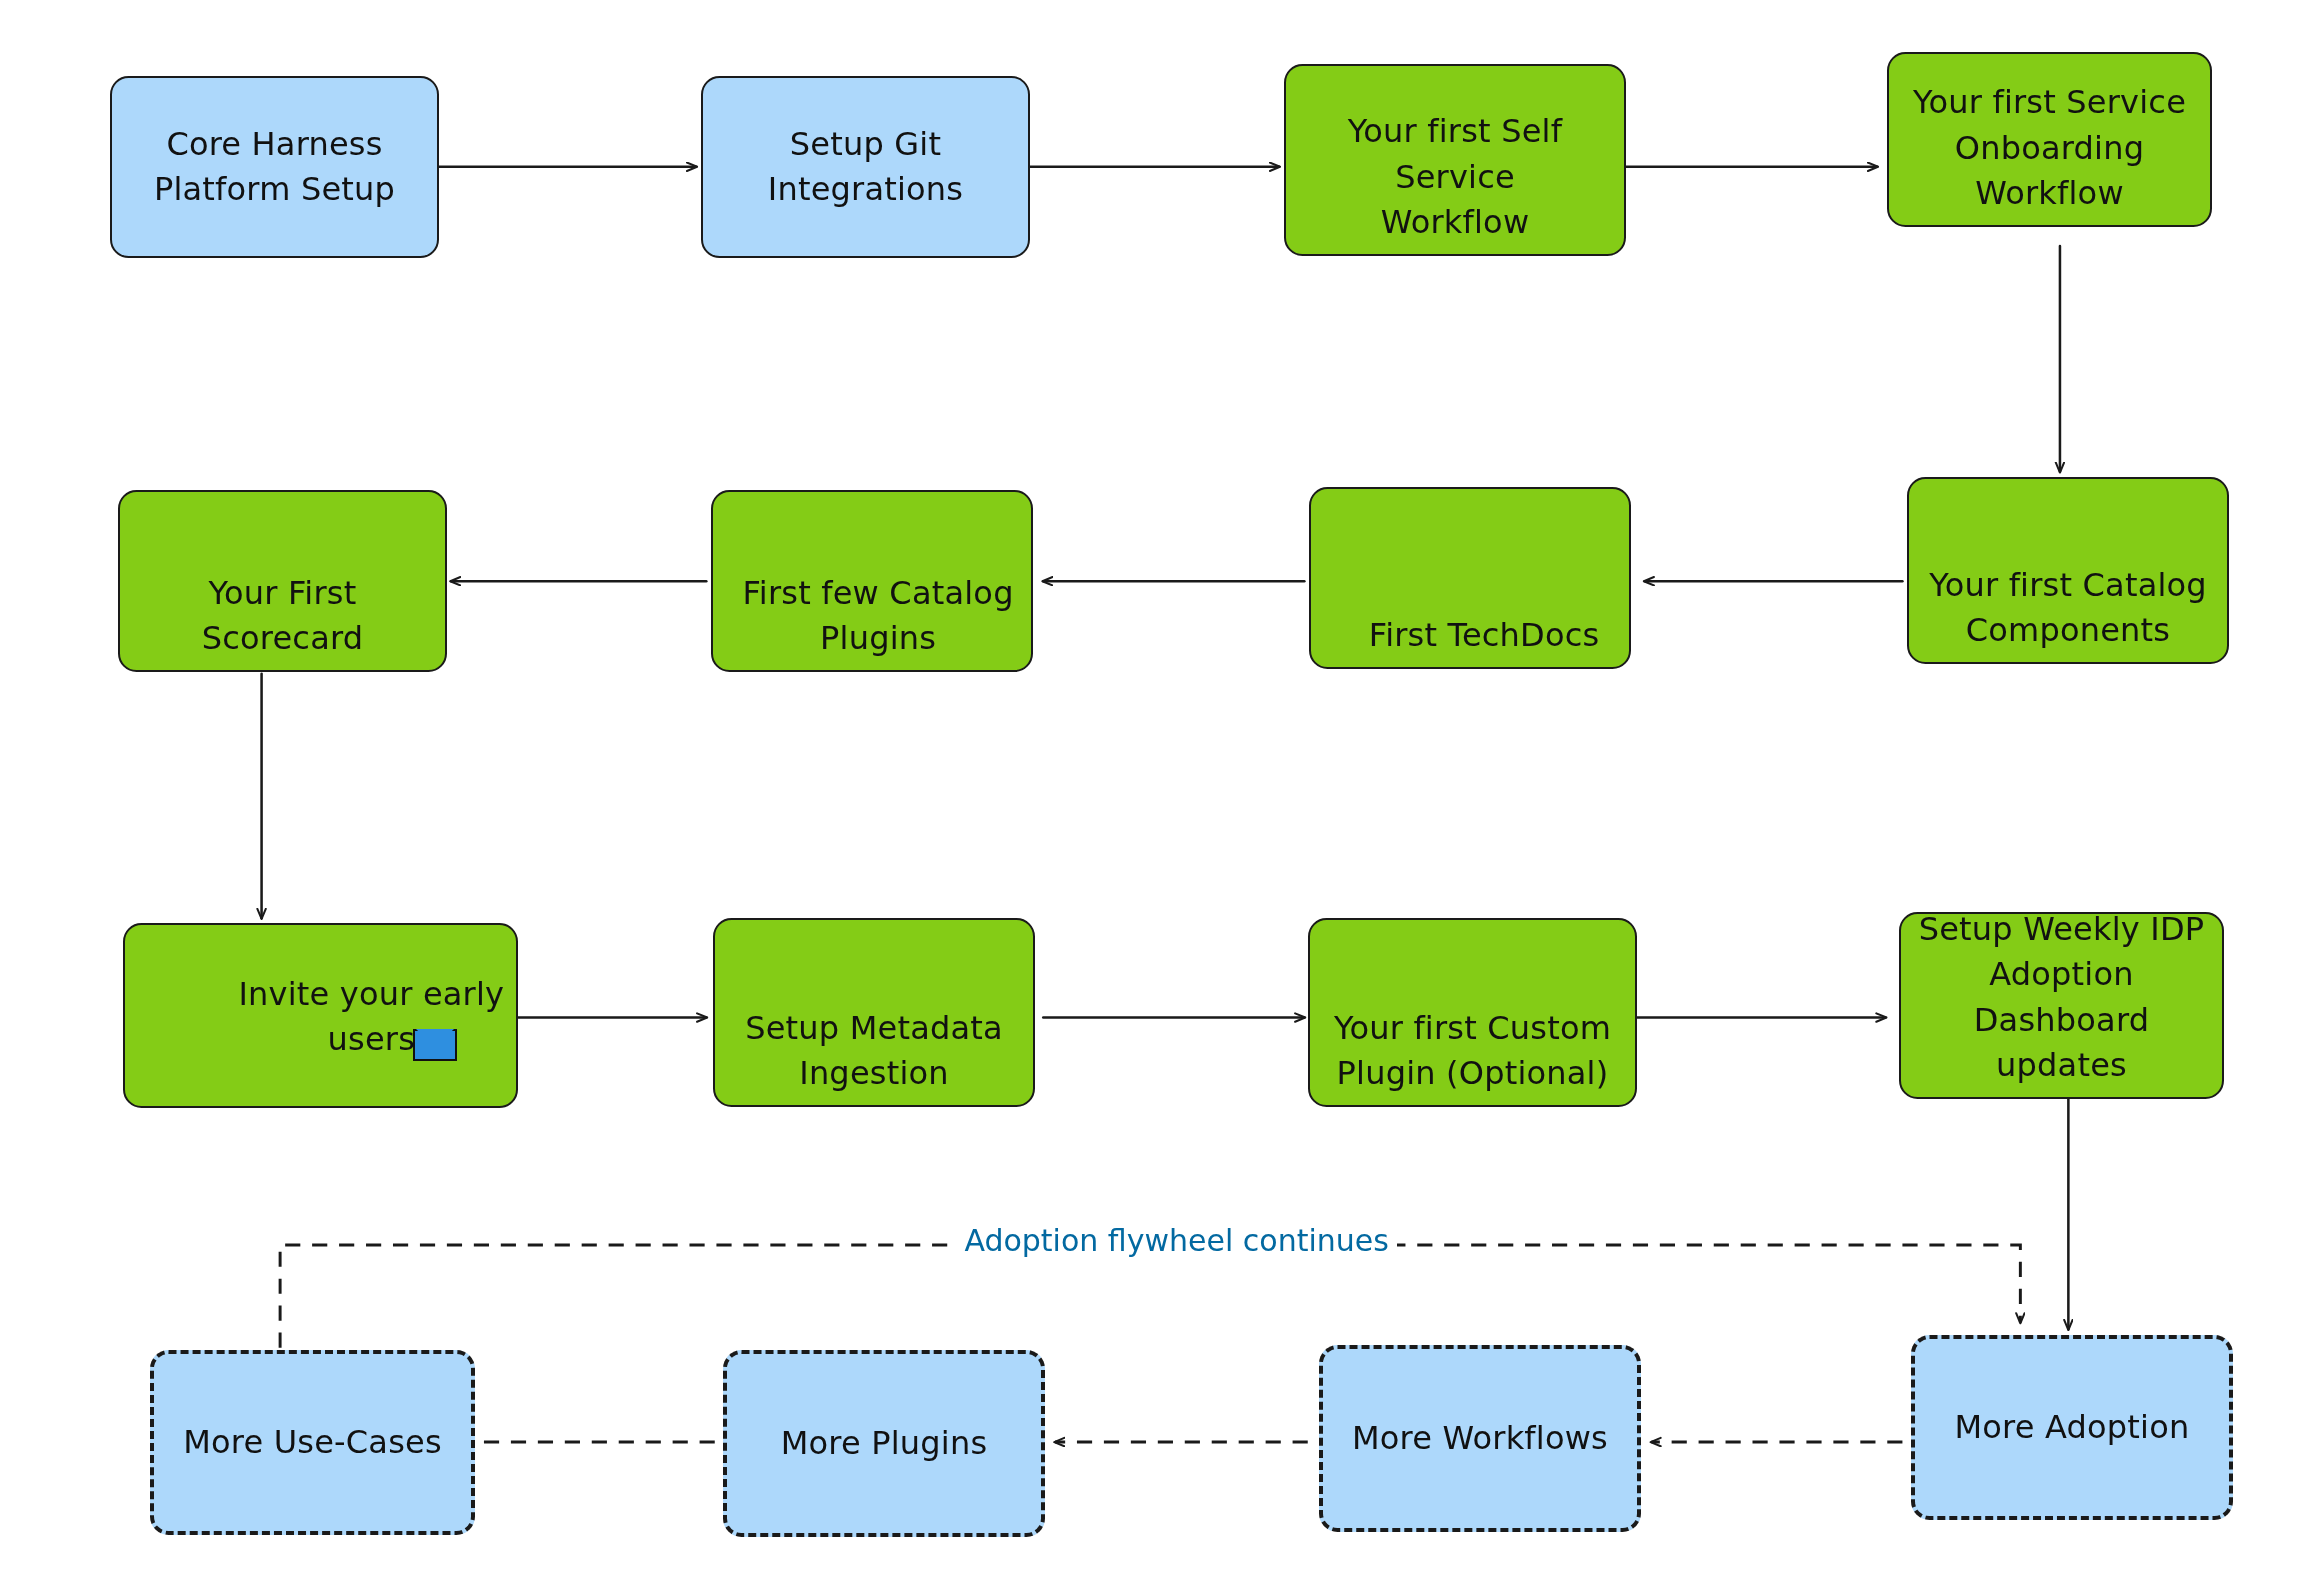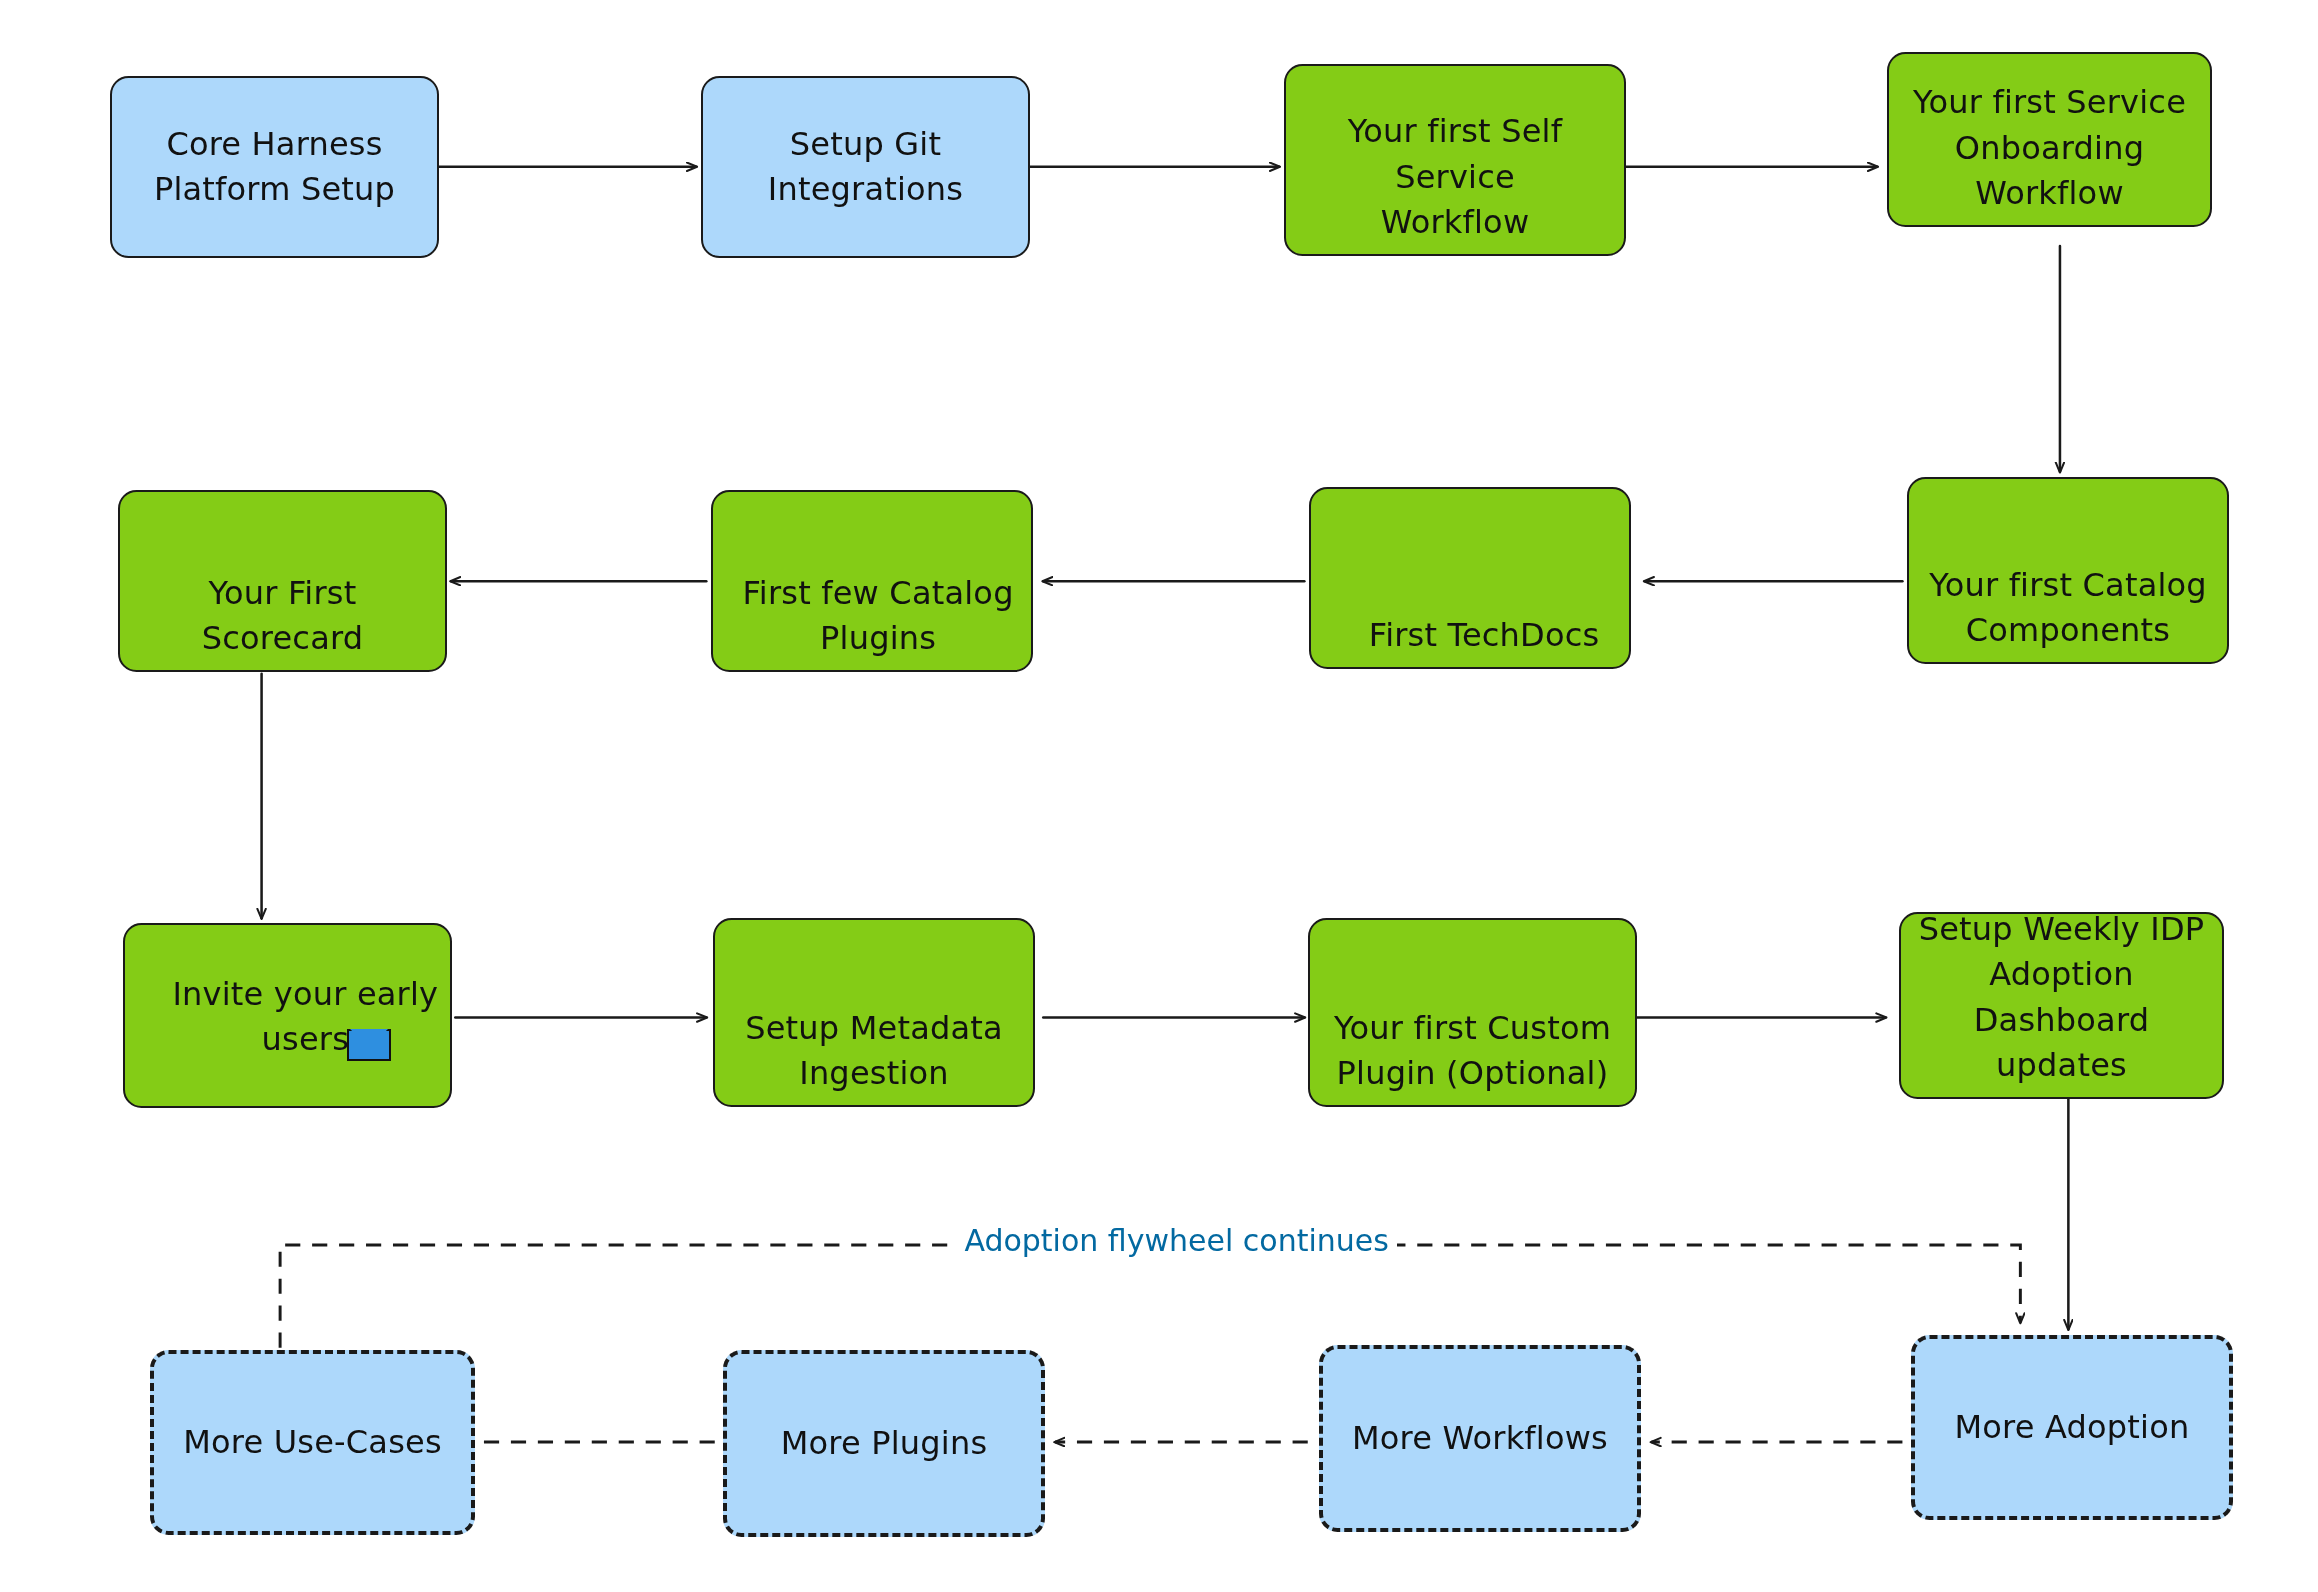--- a/index.html
+++ b/index.html
@@ -183,21 +183,21 @@
 
   <div class="node green" style="left:1309px; top:487px; width:322px; height:182px;padding-left:40px;">
     <span class="label">First TechDocs</span>
   </div>
 
   <div class="node green" style="left:1907px; top:477px; width:322px; height:187px;">
     <span class="label">Your first Catalog
 Components</span>
   </div>
 
-  <div class="node green" style="left:123px; top:923px; width:329px; height:185px; flex-direction:column; gap:0;">
+  <div class="node green" style="left:123px; top:923px; width:395px; height:185px; flex-direction:column; gap:0;">
     <span class="label" style="margin-bottom:-3.4px;">Invite your early
 users</span>
     <span class="mail-icon" style="position:absolute; right:59px; bottom:45px;"></span>
   </div>
 
   <div class="node green" style="left:713px; top:918px; width:322px; height:189px;">
     <span class="label">Setup Metadata
 Ingestion</span>
   </div>
 

